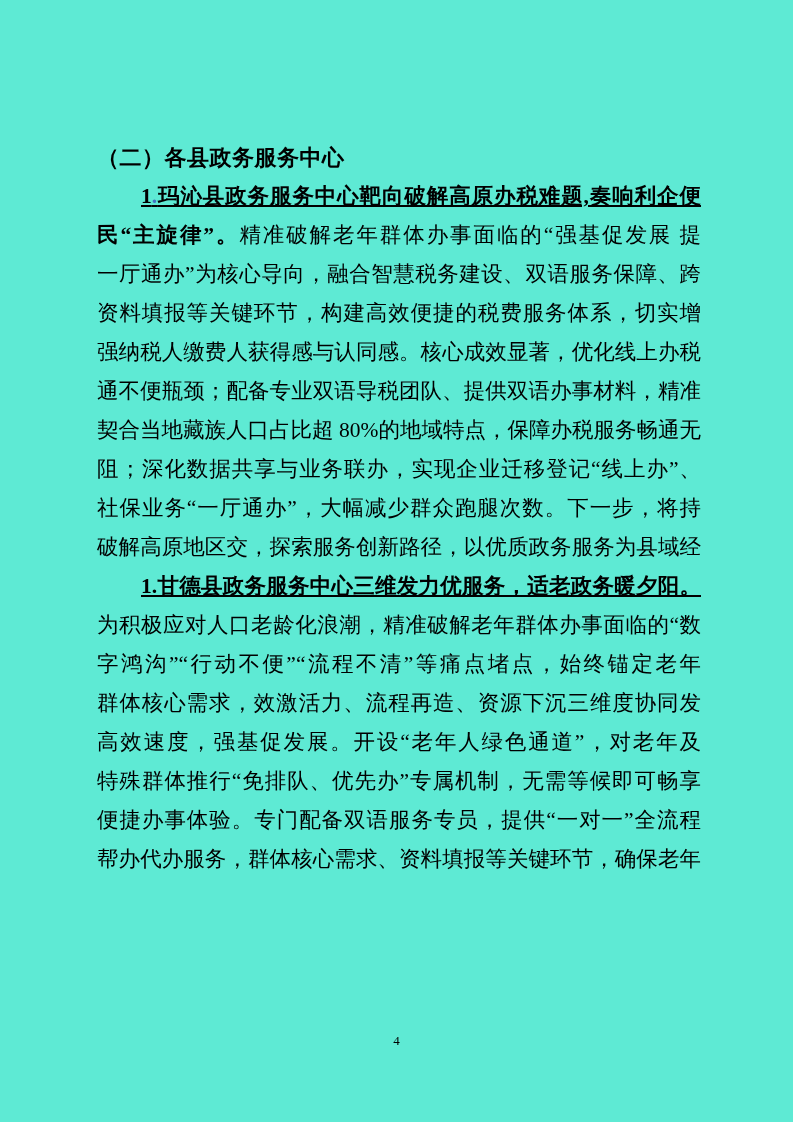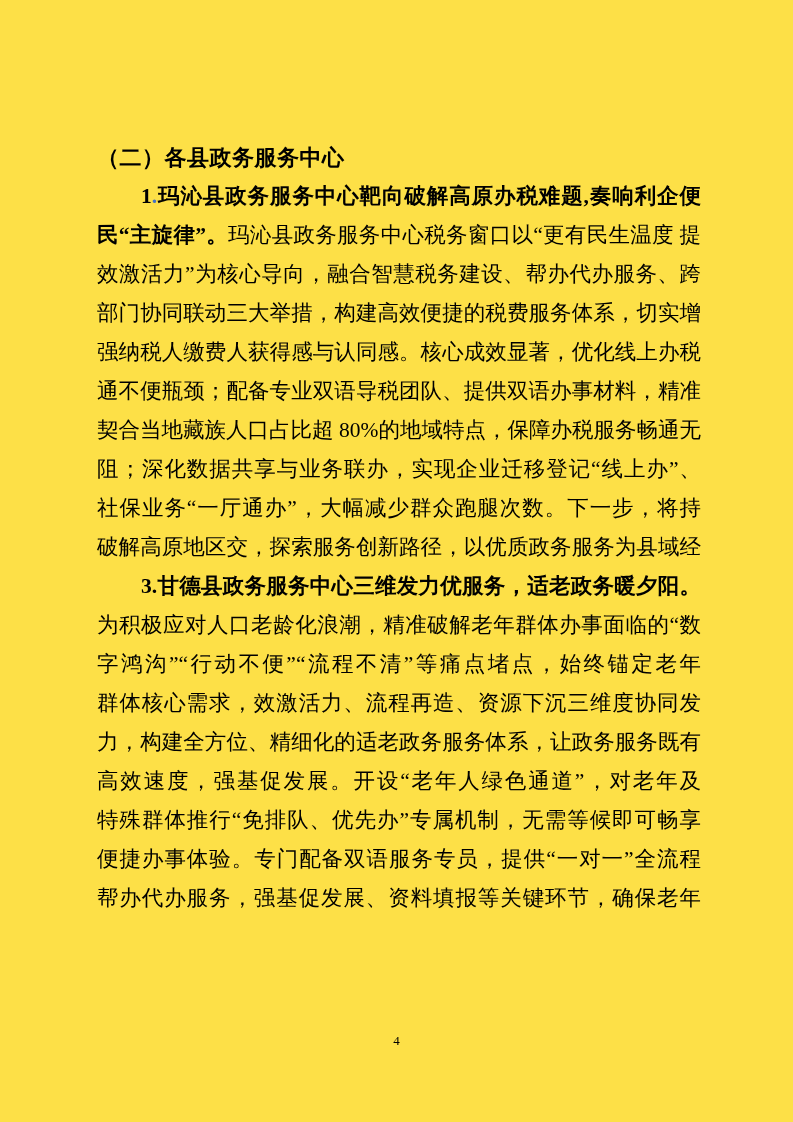--- a/index.html
+++ b/index.html
@@ -1,21 +1,21 @@
 <!DOCTYPE html>
 <html><head>
 <meta charset="utf-8">
 <style>
   * { margin: 0; padding: 0; box-sizing: border-box; }
   html, body { background: #ffffff; }
   .page {
     position: relative;
     width: 793px;
     height: 1122px;
-    background: #fde047;
+    background: #5eead4;
     overflow: hidden;
     font-family: "Liberation Serif", "DejaVu Serif", serif;
     color: #000000;
   }
   .content {
     position: absolute;
     left: 97px;
     top: 138px;
     width: 604px;
   }
@@ -33,55 +33,54 @@
     height: 39px;
     line-height: 39px;
     text-align: justify;
     text-justify: inter-character;
     white-space: nowrap;
   }
   .line.fill {
     white-space: normal;
     text-align-last: justify;
   }
-  .line.indent { text-indent: 44px; }
+  .line.indent { text-indent: 44px; text-decoration: underline; }
   .line .b { font-weight: 700; }
   .page-number {
     position: absolute;
     left: 0;
     top: 1033px;
     width: 100%;
     text-align: center;
     font-size: 13px;
     font-family: "Liberation Serif", "DejaVu Serif", serif;
     color: #000000;
   }
 </style>
 </head>
 <body>
 
 <div class="page">
   <div class="content">
     <h2 class="section-heading">（二）各县政务服务中心</h2>
     <div id="doc-body">
         <div class="line fill indent"><span class="b">1</span><span class="b" style="color: rgb(68, 114, 196);">.</span><span class="b">玛沁县政务服务中心靶向破解高原办税难题,奏响利企便</span></div>
-        <div class="line fill"><span class="b">民“主旋律”。</span><span>玛沁县政务服务中心税务窗口以“更有民生温度 提</span></div>
-        <div class="line fill"><span>效激活力”为核心导向，融合智慧税务建设、帮办代办服务、跨</span></div>
-        <div class="line fill"><span>部门协同联动三大举措，构建高效便捷的税费服务体系，切实增</span></div>
+        <div class="line fill"><span class="b">民“主旋律”。</span><span>精准破解老年群体办事面临的“强基促发展 提</span></div>
+        <div class="line fill"><span>一厅通办”为核心导向，融合智慧税务建设、双语服务保障、跨</span></div>
+        <div class="line fill"><span>资料填报等关键环节，构建高效便捷的税费服务体系，切实增</span></div>
         <div class="line fill"><span>强纳税人缴费人获得感与认同感。核心成效显著，优化线上办税</span></div>
         <div class="line fill"><span>通不便瓶颈；配备专业双语导税团队、提供双语办事材料，精准</span></div>
         <div class="line fill"><span>契合当地藏族人口占比超 80%的地域特点，保障办税服务畅通无</span></div>
         <div class="line fill"><span>阻；深化数据共享与业务联办，实现企业迁移登记“线上办”、</span></div>
         <div class="line fill"><span>社保业务“一厅通办”，大幅减少群众跑腿次数。下一步，将持</span></div>
         <div class="line fill"><span>破解高原地区交，探索服务创新路径，以优质政务服务为县域经</span></div>
-        <div class="line fill indent"><span class="b">3.甘德县政务服务中心三维发力优服务，适老政务暖夕阳。</span></div>
+        <div class="line fill indent"><span class="b">1.甘德县政务服务中心三维发力优服务，适老政务暖夕阳。</span></div>
         <div class="line fill"><span>为积极应对人口老龄化浪潮，精准破解老年群体办事面临的“数</span></div>
         <div class="line fill"><span>字鸿沟”“行动不便”“流程不清”等痛点堵点，始终锚定老年</span></div>
         <div class="line fill"><span>群体核心需求，效激活力、流程再造、资源下沉三维度协同发</span></div>
-        <div class="line fill"><span>力，构建全方位、精细化的适老政务服务体系，让政务服务既有</span></div>
         <div class="line fill"><span>高效速度，强基促发展。开设“老年人绿色通道”，对老年及</span></div>
         <div class="line fill"><span>特殊群体推行“免排队、优先办”专属机制，无需等候即可畅享</span></div>
         <div class="line fill"><span>便捷办事体验。专门配备双语服务专员，提供“一对一”全流程</span></div>
-        <div class="line fill"><span>帮办代办服务，强基促发展、资料填报等关键环节，确保老年</span></div>
+        <div class="line fill"><span>帮办代办服务，群体核心需求、资料填报等关键环节，确保老年</span></div>
       </div>
   </div>
   <div class="page-number">4</div>
 </div>
 
 </body></html>

